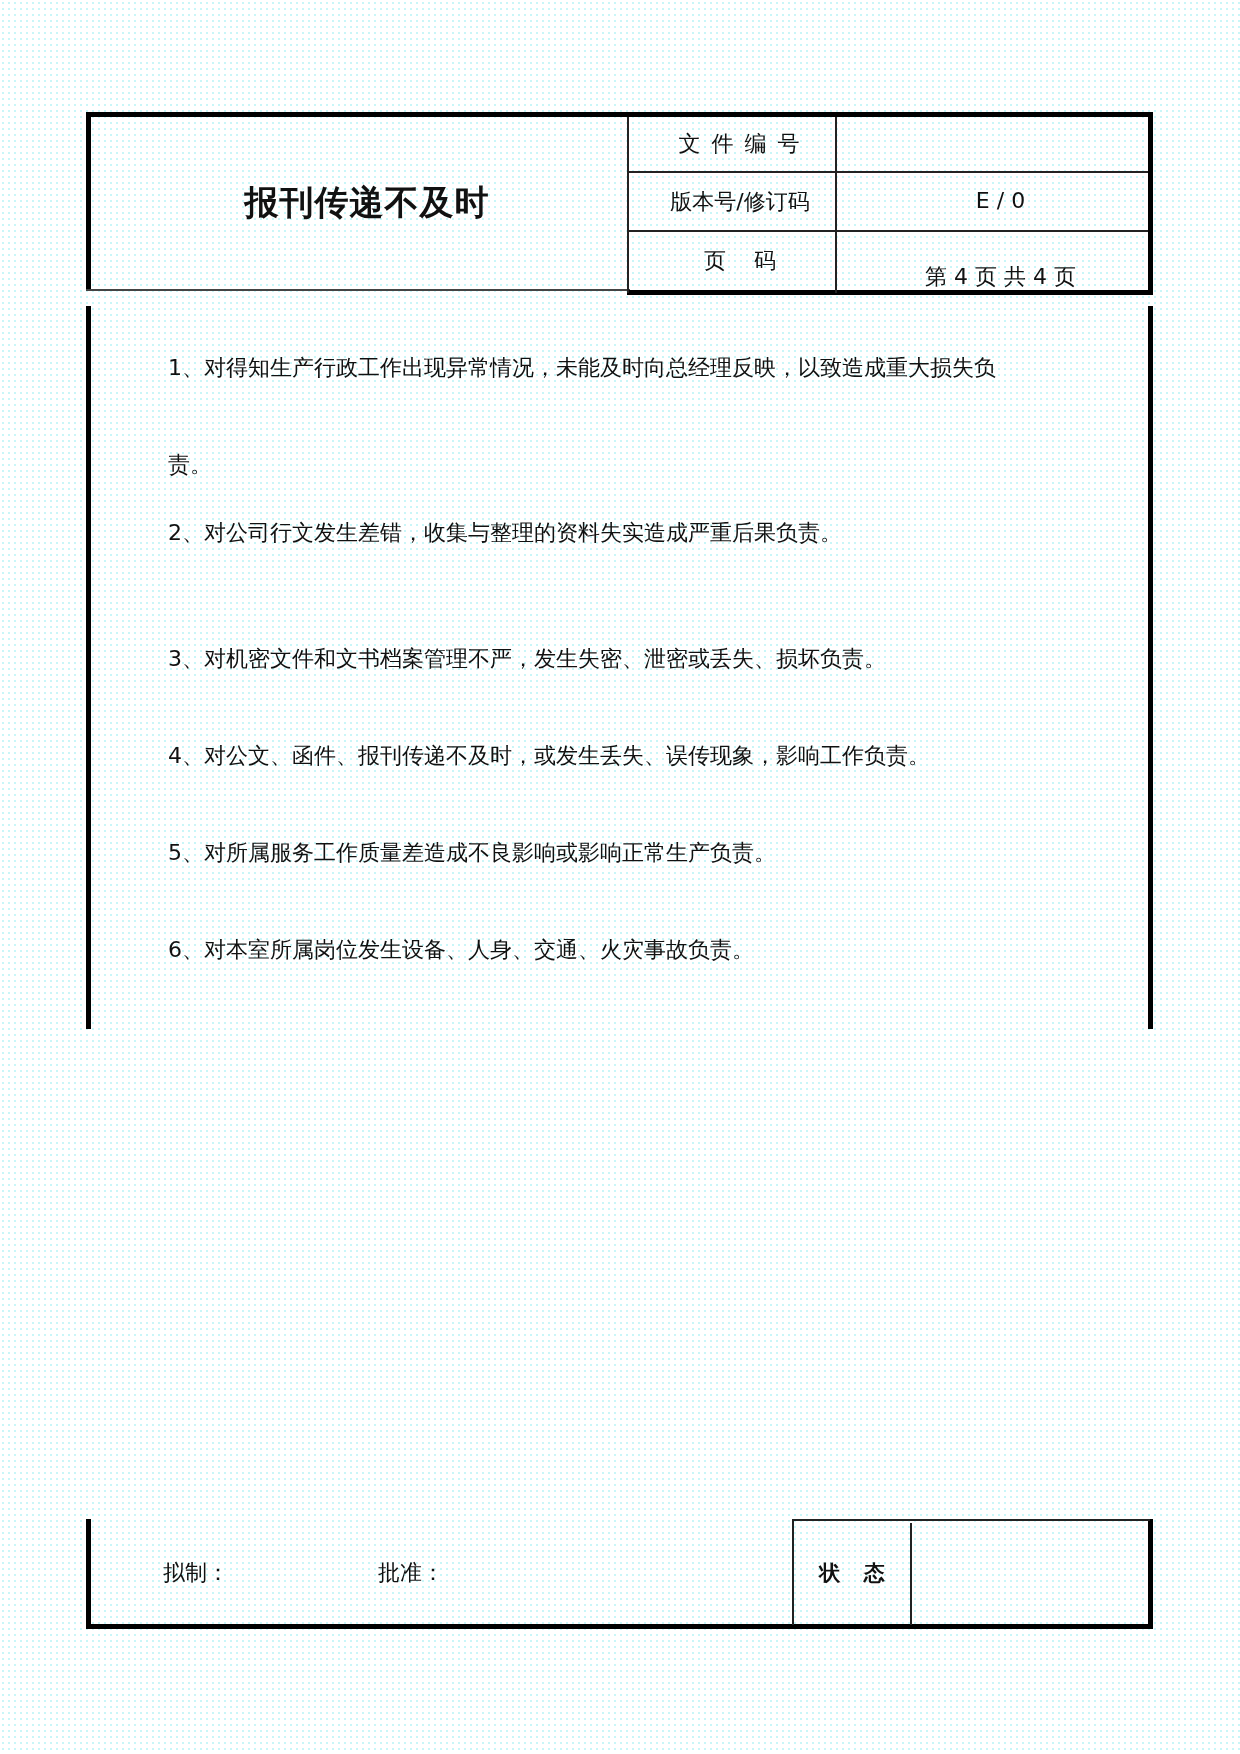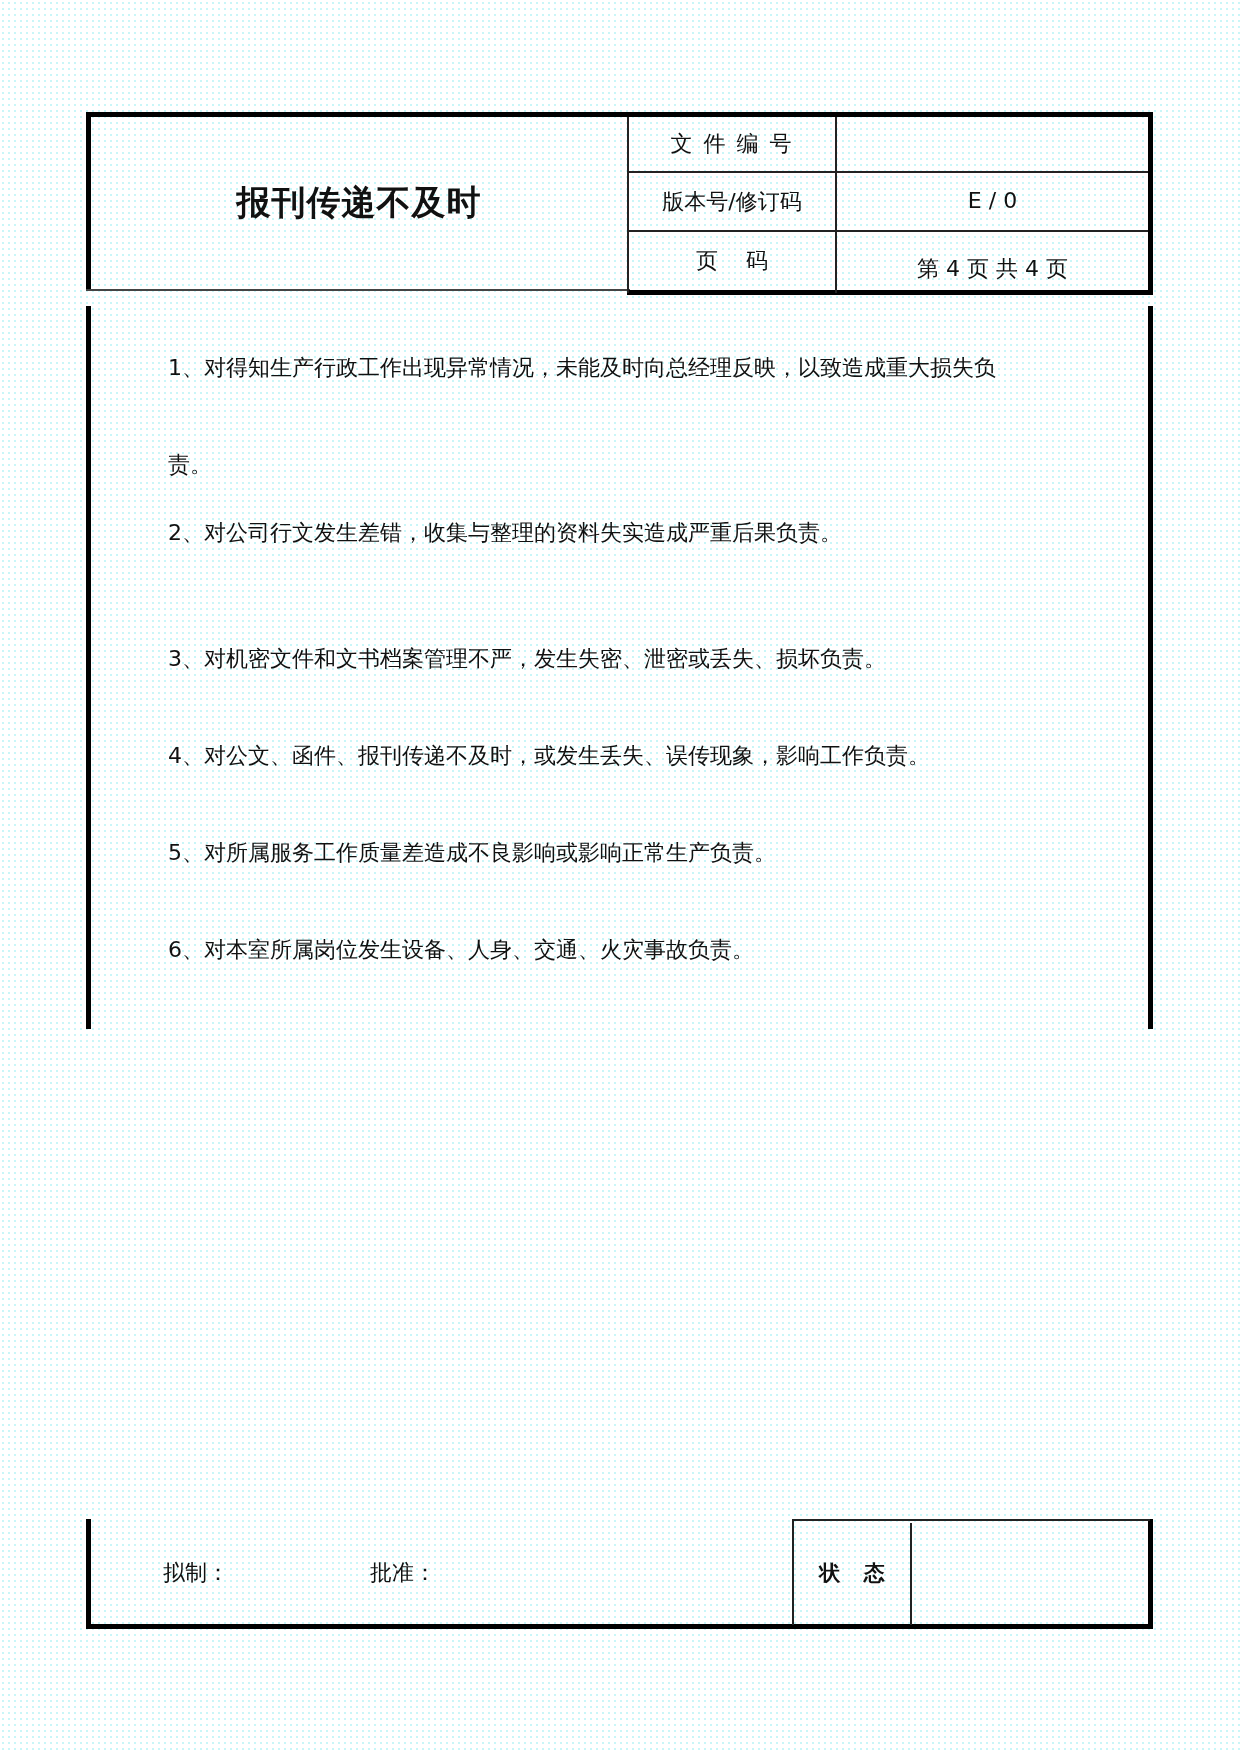--- a/index.html
+++ b/index.html
@@ -7,21 +7,21 @@
     width:1240px; height:1754px; position:relative; overflow:hidden;
     background-color:#ffffff;
     background-image: radial-gradient(circle, #c9f6f8 0.9px, transparent 1.2px);
     background-size: 6px 6px;
     font-family: "DejaVu Sans", "Liberation Sans", sans-serif;
     color:#111;
   }
   .abs { position:absolute; box-sizing:border-box; }
   .thick { background:#000; }
   .thin { background:#222; }
-  .cell-text { position:absolute; display:flex; align-items:center; justify-content:center; font-size:22px; color:#111; }
+  .cell-text { position:absolute; display:flex; align-items:center; justify-content:center; font-size:22px; color:#111;padding-left:8px; }
   .title { font-size:34px; font-weight:bold; letter-spacing:1px; }
   .body-line { position:absolute; left:168px; font-size:22px; line-height:30px; white-space:nowrap; color:#111; }
   .footer-label { position:absolute; font-size:22px; color:#111; }
   .status-label { font-weight:bold; font-size:21px; letter-spacing:8px; }
 </style>
 </head>
 <body>
 
 <div>
 
@@ -44,21 +44,21 @@
 
   <div class="cell-text title" style="left:91px; top:117px; width:536px; height:172px;">报刊传递不及时</div>
 
   <div class="cell-text" style="left:629px; top:117px; width:206px; height:54px; letter-spacing:2px;">文 件 编 号</div>
   <div class="cell-text" style="left:837px; top:117px; width:311px; height:54px;"></div>
 
   <div class="cell-text" style="left:629px; top:173px; width:206px; height:57px;">版本号/修订码</div>
   <div class="cell-text" style="left:837px; top:173px; width:311px; height:54px;">E / 0</div>
 
   <div class="cell-text" style="left:629px; top:232px; width:206px; height:58px; white-space:pre;">页    码</div>
-  <div class="cell-text" style="left:837px; top:240px; width:311px; height:58px; white-space:pre;">第 4 页 共 4 页</div>
+  <div class="cell-text" style="left:837px; top:248px; width:311px; height:58px; white-space:pre;">第 4 页 共 4 页</div>
 </div>
 
 <div>
   <div class="abs thick" style="left:86px; top:306px; width:5px; height:723px;"></div>
   <div class="abs thick" style="left:1148px; top:306px; width:5px; height:723px;"></div>
 
   <div class="body-line" style="top:353px;">1、对得知生产行政工作出现异常情况，未能及时向总经理反映，以致造成重大损失负</div>
   <div class="body-line" style="top:450px;">责。</div>
   <div class="body-line" style="top:518px;">2、对公司行文发生差错，收集与整理的资料失实造成严重后果负责。</div>
   <div class="body-line" style="top:644px;">3、对机密文件和文书档案管理不严，发生失密、泄密或丢失、损坏负责。</div>
@@ -69,17 +69,17 @@
 
 <div>
   <div class="abs thick" style="left:86px; top:1519px; width:5px; height:109px;"></div>
   <div class="abs thick" style="left:86px; top:1624px; width:1067px; height:5px;"></div>
   <div class="abs thick" style="left:1148px; top:1519px; width:5px; height:110px;"></div>
   <div class="abs thin" style="left:792px; top:1519px; width:358px; height:2px;"></div>
   <div class="abs thin" style="left:792px; top:1519px; width:2px; height:106px;"></div>
   <div class="abs thin" style="left:910px; top:1523px; width:2px; height:102px;"></div>
 
   <div class="footer-label" style="left:163px; top:1558px;">拟制：</div>
-  <div class="footer-label" style="left:370px; top:1558px;">批准：</div>
+  <div class="footer-label" style="left:378px; top:1558px;">批准：</div>
 
   <div class="cell-text status-label" style="left:794px; top:1521px; width:116px; height:103px; padding-left:8px; box-sizing:border-box;">状 态</div>
   <div class="cell-text" style="left:912px; top:1521px; width:236px; height:103px;"></div>
 </div>
 
 </body></html>

